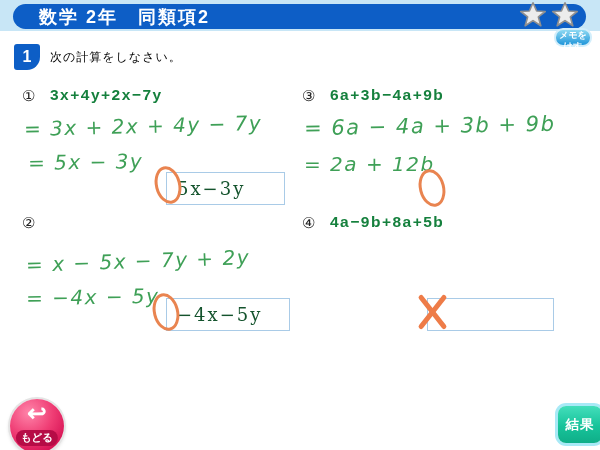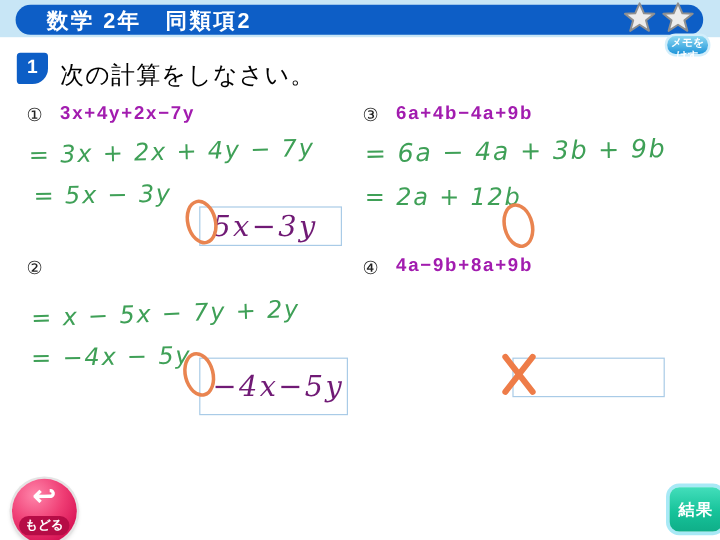--- a/index.html
+++ b/index.html
@@ -13,45 +13,45 @@
   .star{position:absolute;top:1px;width:28px;height:28px;z-index:3;}
   .star1{left:519px;} .star2{left:551px;}
   .memo-btn{position:absolute;left:556px;top:30px;width:34px;height:15px;border-radius:7px;
             background:linear-gradient(#8ed9f2,#1f95da);box-shadow:0 0 0 2px #d2eefb;
             color:#fff;font-size:9px;font-weight:bold;line-height:10px;text-align:center;
             display:flex;flex-direction:column;justify-content:space-between;gap:1px;cursor:pointer;z-index:4;}
   
   .q-badge{position:absolute;left:14px;top:44px;width:26px;height:26px;background:#0d5ec6;
            border-radius:3px 3px 13px 3px;color:#fff;font-size:16px;font-weight:bold;
            display:flex;align-items:center;justify-content:center;}
-  .instruction{position:absolute;left:50px;top:49px;font-size:20px;color:#000;
+  .instruction{position:absolute;left:50px;top:49px;font-size:12px;color:#000;
                font-family:Liberation Serif, serif;letter-spacing:1px;}
   
   .prob{position:absolute;width:278px;height:127px;}
   .p1{left:22px;top:86px;} .p3{left:300px;top:86px;}
   .p2{left:22px;top:213px;} .p4{left:300px;top:213px;}
   .p-idx{position:absolute;left:0;top:1px;font-size:15px;color:#222;}
-  .p-expr{position:absolute;left:28px;top:0;font-size:15.5px;font-weight:600;color:#a21caf;
+  .p-expr{position:absolute;left:28px;top:0;font-size:15.5px;font-weight:600;color:#15803d;
           letter-spacing:1.5px;white-space:nowrap;}
   .hw{position:absolute;color:#3fa057;font-size:20px;font-style:italic;letter-spacing:1.5px;
       font-family:"DejaVu Sans",sans-serif;white-space:nowrap;}
   .p1 .hw1{left:2px;top:28px;transform:rotate(-1.5deg);}
   .p1 .hw2{left:6px;top:64px;transform:rotate(-1deg);}
   .p3 .hw1{left:4px;top:28px;transform:rotate(-1deg);font-size:21px;}
   .p3 .hw2{left:4px;top:66px;text-align:right;}
   .p2 .hw1{left:4px;top:36px;transform:rotate(-2deg);}
   .p2 .hw2{left:4px;top:72px;transform:rotate(-1deg);}
   
   .ans-box{position:absolute;background:#fff;border:1px solid #a9cbe7;box-sizing:border-box;
            display:flex;align-items:center;padding-left:10px;}
   .p1 .ans-box{left:144px;top:86px;width:119px;height:33px;}
   .p3 .ans-box{left:130px;top:86px;width:124px;height:33px;}
-  .p2 .ans-box{left:144px;top:85px;width:124px;height:48px;}
+  .p2 .ans-box{left:144px;top:85px;width:124px;height:33px;}
   .p4 .ans-box{left:127px;top:85px;width:127px;height:33px;}
-  .ans-text{font-family:"DejaVu Serif",serif;font-style:italic;font-size:24px;color:#701a75;
+  .ans-text{font-family:"DejaVu Serif",serif;font-size:18px;color:#14532d;
             letter-spacing:2px;white-space:nowrap;}
   .memo-tri{position:absolute;left:0;top:0;width:0;height:0;
             border-top:11px solid #6ec32f;border-right:11px solid transparent;}
   
   .mark-circle{position:absolute;width:26px;height:38px;border:3.5px solid #e98450;
                border-radius:50%;transform:rotate(-14deg);box-sizing:border-box;}
   .p1 .mark-circle{left:133px;top:80px;}
   .p3 .mark-circle{left:119px;top:83px;}
   .p2 .mark-circle{left:131px;top:80px;}
   .mark-x{position:absolute;left:112px;top:76px;width:40px;height:44px;}
@@ -104,39 +104,39 @@
     <span class="hw hw1">= 3x + 2x + 4y − 7y</span>
     <span class="hw hw2">= 5x − 3y</span>
     <div class="ans-box">
       <span class="ans-text">5x−3y</span>
     </div>
     <div class="mark-circle"></div>
   </div>
 
   <div class="prob p3">
     <span class="p-idx" style="left:2px">③</span>
-    <span class="p-expr" style="left:30px">6a+4b−4a+9b</span>
+    <span class="p-expr" style="left:30px">6a+3b−4a+9b</span>
     <span class="hw hw1">= 6a − 4a + 3b + 9b</span>
     <span class="hw hw2">= 2a + 12b</span>
     <div class="mark-circle"></div>
   </div>
 
   <div class="prob p2">
     <span class="p-idx">②</span>
     <span class="hw hw1">= x − 5x − 7y + 2y</span>
     <span class="hw hw2">= −4x − 5y</span>
     <div class="ans-box">
       <span class="ans-text">−4x−5y</span>
     </div>
     <div class="mark-circle"></div>
   </div>
 
   <div class="prob p4">
     <span class="p-idx" style="left:2px">④</span>
-    <span class="p-expr" style="left:30px">4a−9b+8a+9b</span>
+    <span class="p-expr" style="left:30px">4a−9b+8a+5b</span>
     <div class="ans-box">
       <span class="ans-text"></span>
     </div>
     <div class="mark-x"></div>
   </div>
 
   <div class="back-btn">
     <div class="back-arrow">↩</div>
     <div class="back-label">もどる</div>
   </div>

